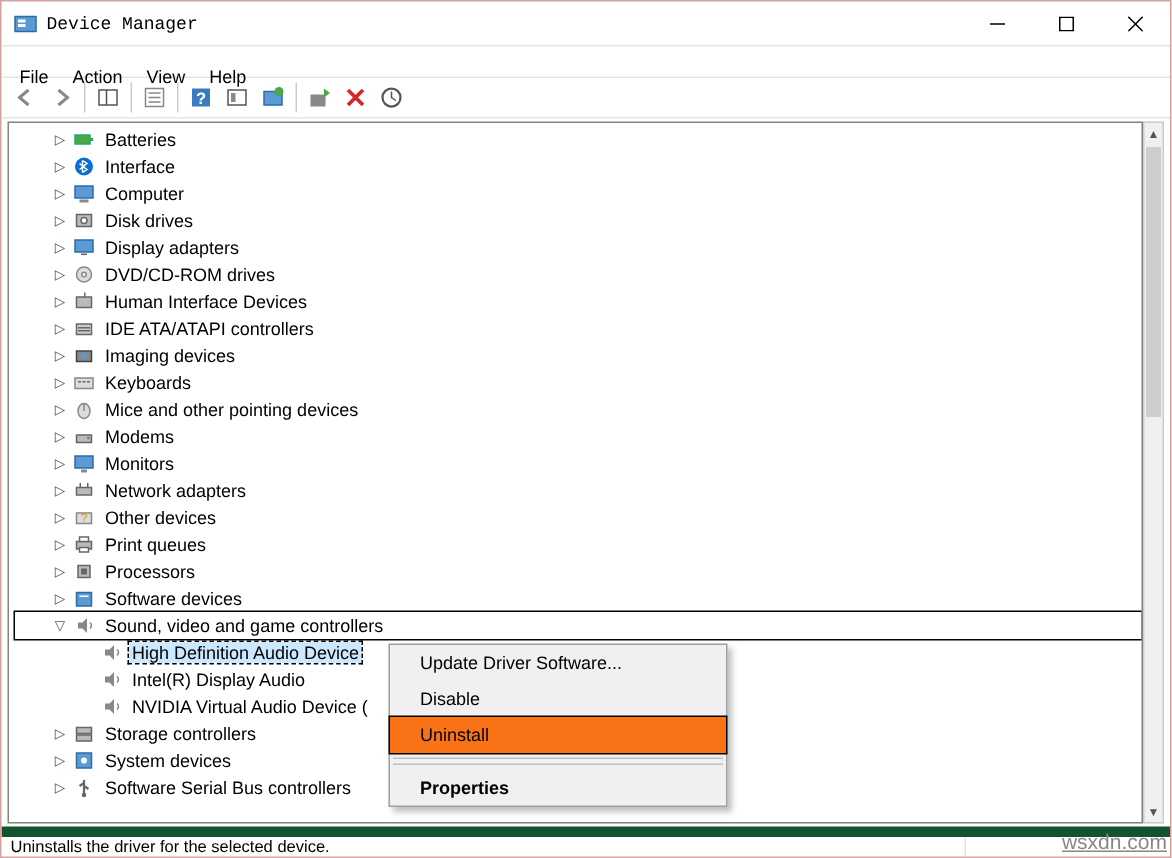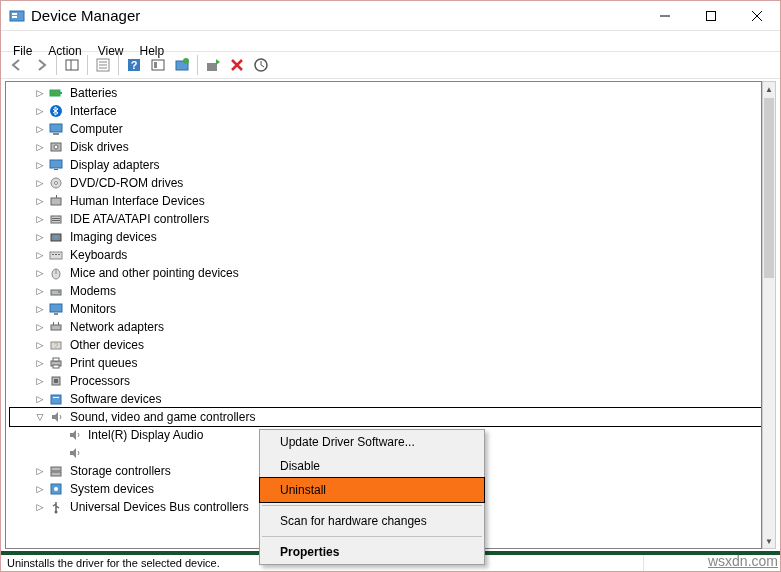--- a/index.html
+++ b/index.html
@@ -1,20 +1,20 @@
 <!DOCTYPE html>
 <html><head>
 <meta charset="utf-8">
 <style>
 * { box-sizing: border-box; margin: 0; padding: 0; }
 body { font-family: "Segoe UI", Tahoma, sans-serif; font-size: 12px; background: #fff; width: 781px; height: 572px; overflow: hidden; border: 1px solid #d4a0a0; position: relative; }
 
 .titlebar { height: 30px; display: flex; align-items: center; padding: 0 0 0 8px; border-bottom: 1px solid #e5e5e5; }
 .titlebar .app-icon { width: 16px; height: 16px; margin-right: 6px; }
-.titlebar .title { flex: 1; font-size: 15px; }
+.titlebar .title { flex: 1; font-size: 12px; font-family: Liberation Mono, monospace; }
 .titlebar .win-btn { width: 46px; height: 30px; display: flex; align-items: center; justify-content: center; font-size: 14px; }
 
 .menubar { height: 20px; display: flex; align-items: center; padding: 0 4px; gap: 0; }
 .menubar .menu-item { padding: 2px 8px; margin-top: 19px; }
 
 .toolbar { height: 28px; display: flex; align-items: center; padding: 2px 4px; border-top: 1px solid #e5e5e5; border-bottom: 1px solid #e5e5e5; gap: 0; }
 .toolbar .tb-btn { width: 24px; height: 24px; display: flex; align-items: center; justify-content: center; border: 1px solid transparent; }
 .toolbar .tb-sep { width: 1px; height: 20px; background: #ccc; margin: 0 3px; }
 
 .tree-container { position: absolute; top: 80px; left: 4px; right: 18px; bottom: 22px; border: 1px solid #828282; overflow-y: hidden; background: #fff; }
@@ -28,21 +28,21 @@
 .tree-node.highlighted { outline: 1px solid #000; }
 .tree-node.depth1 { padding-left: 22px; }
 .tree-node.depth2 { padding-left: 40px; }
 
 .scrollbar { position: absolute; top: 80px; right: 4px; bottom: 22px; width: 14px; border: 1px solid #ccc; background: #f0f0f0; }
 .scrollbar .sb-thumb { position: absolute; left: 1px; right: 1px; top: 16px; height: 180px; background: #cdcdcd; }
 .scrollbar .sb-arrow { position: absolute; left: 0; right: 0; height: 14px; display: flex; align-items: center; justify-content: center; font-size: 8px; color: #555; }
 .scrollbar .sb-arrow.up { top: 0; }
 .scrollbar .sb-arrow.down { bottom: 0; }
 
-.statusbar { position: absolute; bottom: 0; left: 0; right: 0; height: 20px; display: flex; align-items: center; padding: 0 6px; border-top: 4px solid #14532d; }
+.statusbar { position: absolute; bottom: 0; left: 0; right: 0; height: 20px; display: flex; align-items: center; padding: 0 6px; border-top: 7px solid #14532d; }
 .statusbar .status-text { font-size: 11px; }
 .statusbar .status-sep { position: absolute; right: 136px; top: 0; bottom: 0; width:1px; background:#e5e5e5; }
 .watermark { position: absolute; right: 2px; bottom: 2px; font-size: 14px; color: #888; text-decoration: underline; }
 
 .context-menu { position: absolute; left: 258px; top: 428px; width: 226px; background: #f0f0f0; border: 1px solid #a0a0a0; box-shadow: 3px 3px 4px rgba(0,0,0,.25); z-index: 10; }
 .context-menu .cm-item { height: 24px; display: flex; align-items: center; padding: 0 20px; font-size: 12px; }
 .context-menu .cm-item.hover { background: #f97316; outline: 1px solid #000; }
 .context-menu .cm-item.bold { font-weight: bold; }
 .context-menu .cm-sep { height: 1px; background: #c0c0c0; margin: 3px 2px; }
 </style>
@@ -339,38 +339,49 @@
       <div class="tree-node depth1 highlighted">
         <span class="expander">▽</span>
         <span class="node-icon">
           <svg width="14" height="14">
             <path d="M3 5 L6 5 L9 2 L9 12 L6 9 L3 9 Z" fill="#888"></path>
             <path d="M11 5 Q13 7 11 9" fill="none" stroke="#888"></path>
           </svg>
         </span>
         <span class="node-label">Sound, video and game controllers</span>
       </div>
+      <div class="tree-node depth2 selected">
+        <span class="expander hidden">·</span>
+        <span class="node-icon">
+          <svg width="14" height="14">
+            <path d="M3 5 L6 5 L9 2 L9 12 L6 9 L3 9 Z" fill="#888"></path>
+            <path d="M11 5 Q13 7 11 9" fill="none" stroke="#888"></path>
+          </svg>
+        </span>
+        <span class="node-label">High Definition Audio Device</span>
+      </div>
       <div class="tree-node depth2">
         <span class="expander hidden">·</span>
         <span class="node-icon">
           <svg width="14" height="14">
             <path d="M3 5 L6 5 L9 2 L9 12 L6 9 L3 9 Z" fill="#888"></path>
             <path d="M11 5 Q13 7 11 9" fill="none" stroke="#888"></path>
           </svg>
         </span>
         <span class="node-label">Intel(R) Display Audio</span>
       </div>
       <div class="tree-node depth2">
         <span class="expander hidden">·</span>
         <span class="node-icon">
           <svg width="14" height="14">
             <path d="M3 5 L6 5 L9 2 L9 12 L6 9 L3 9 Z" fill="#888"></path>
             <path d="M11 5 Q13 7 11 9" fill="none" stroke="#888"></path>
           </svg>
         </span>
+        <span class="node-label">NVIDIA Virtual Audio Device (</span>
       </div>
       <div class="tree-node depth1">
         <span class="expander">▷</span>
         <span class="node-icon">
           <svg width="14" height="14">
             <rect x="2" y="3" width="10" height="4" fill="#bbb" stroke="#666"></rect>
             <rect x="2" y="8" width="10" height="4" fill="#bbb" stroke="#666"></rect>
           </svg>
         </span>
         <span class="node-label">Storage controllers</span>
@@ -386,37 +397,36 @@
         <span class="node-label">System devices</span>
       </div>
       <div class="tree-node depth1">
         <span class="expander">▷</span>
         <span class="node-icon">
           <svg width="14" height="14">
             <path d="M7 2 L7 12 M7 4 L4 6 M7 6 L10 8" stroke="#666" fill="none" stroke-width="1.5"></path>
             <circle cx="7" cy="12" r="1.5" fill="#666"></circle>
           </svg>
         </span>
-        <span class="node-label">Universal Devices Bus controllers</span>
+        <span class="node-label">Software Serial Bus controllers</span>
       </div>
     </div>
 </div>
 
 <div class="scrollbar">
   <div class="sb-arrow up">▲</div>
   <div class="sb-thumb"></div>
   <div class="sb-arrow down">▼</div>
 </div>
 
 <div class="context-menu" id="ctx">
     <div class="cm-item">Update Driver Software...</div>
     <div class="cm-item">Disable</div>
     <div class="cm-item hover">Uninstall</div>
     <div class="cm-sep"></div>
-    <div class="cm-item">Scan for hardware changes</div>
     <div class="cm-sep"></div>
     <div class="cm-item bold">Properties</div>
   </div>
 
 <div class="statusbar">
   <span class="status-text">Uninstalls the driver for the selected device.</span>
   <div class="status-sep"></div>
 </div>
 <div class="watermark">wsxdn.com</div>
 

